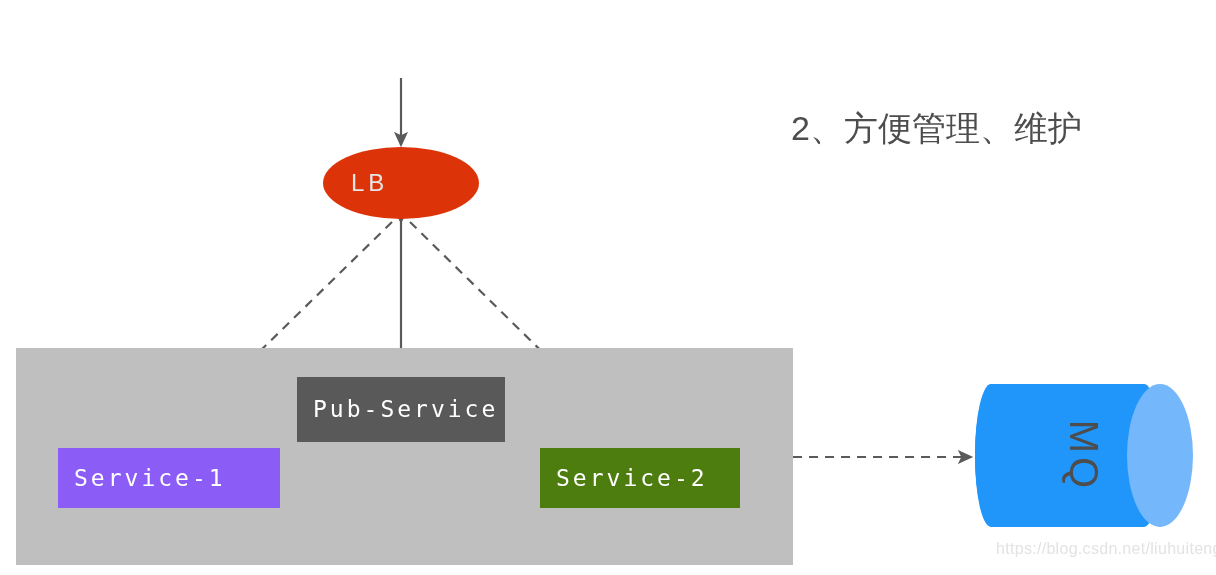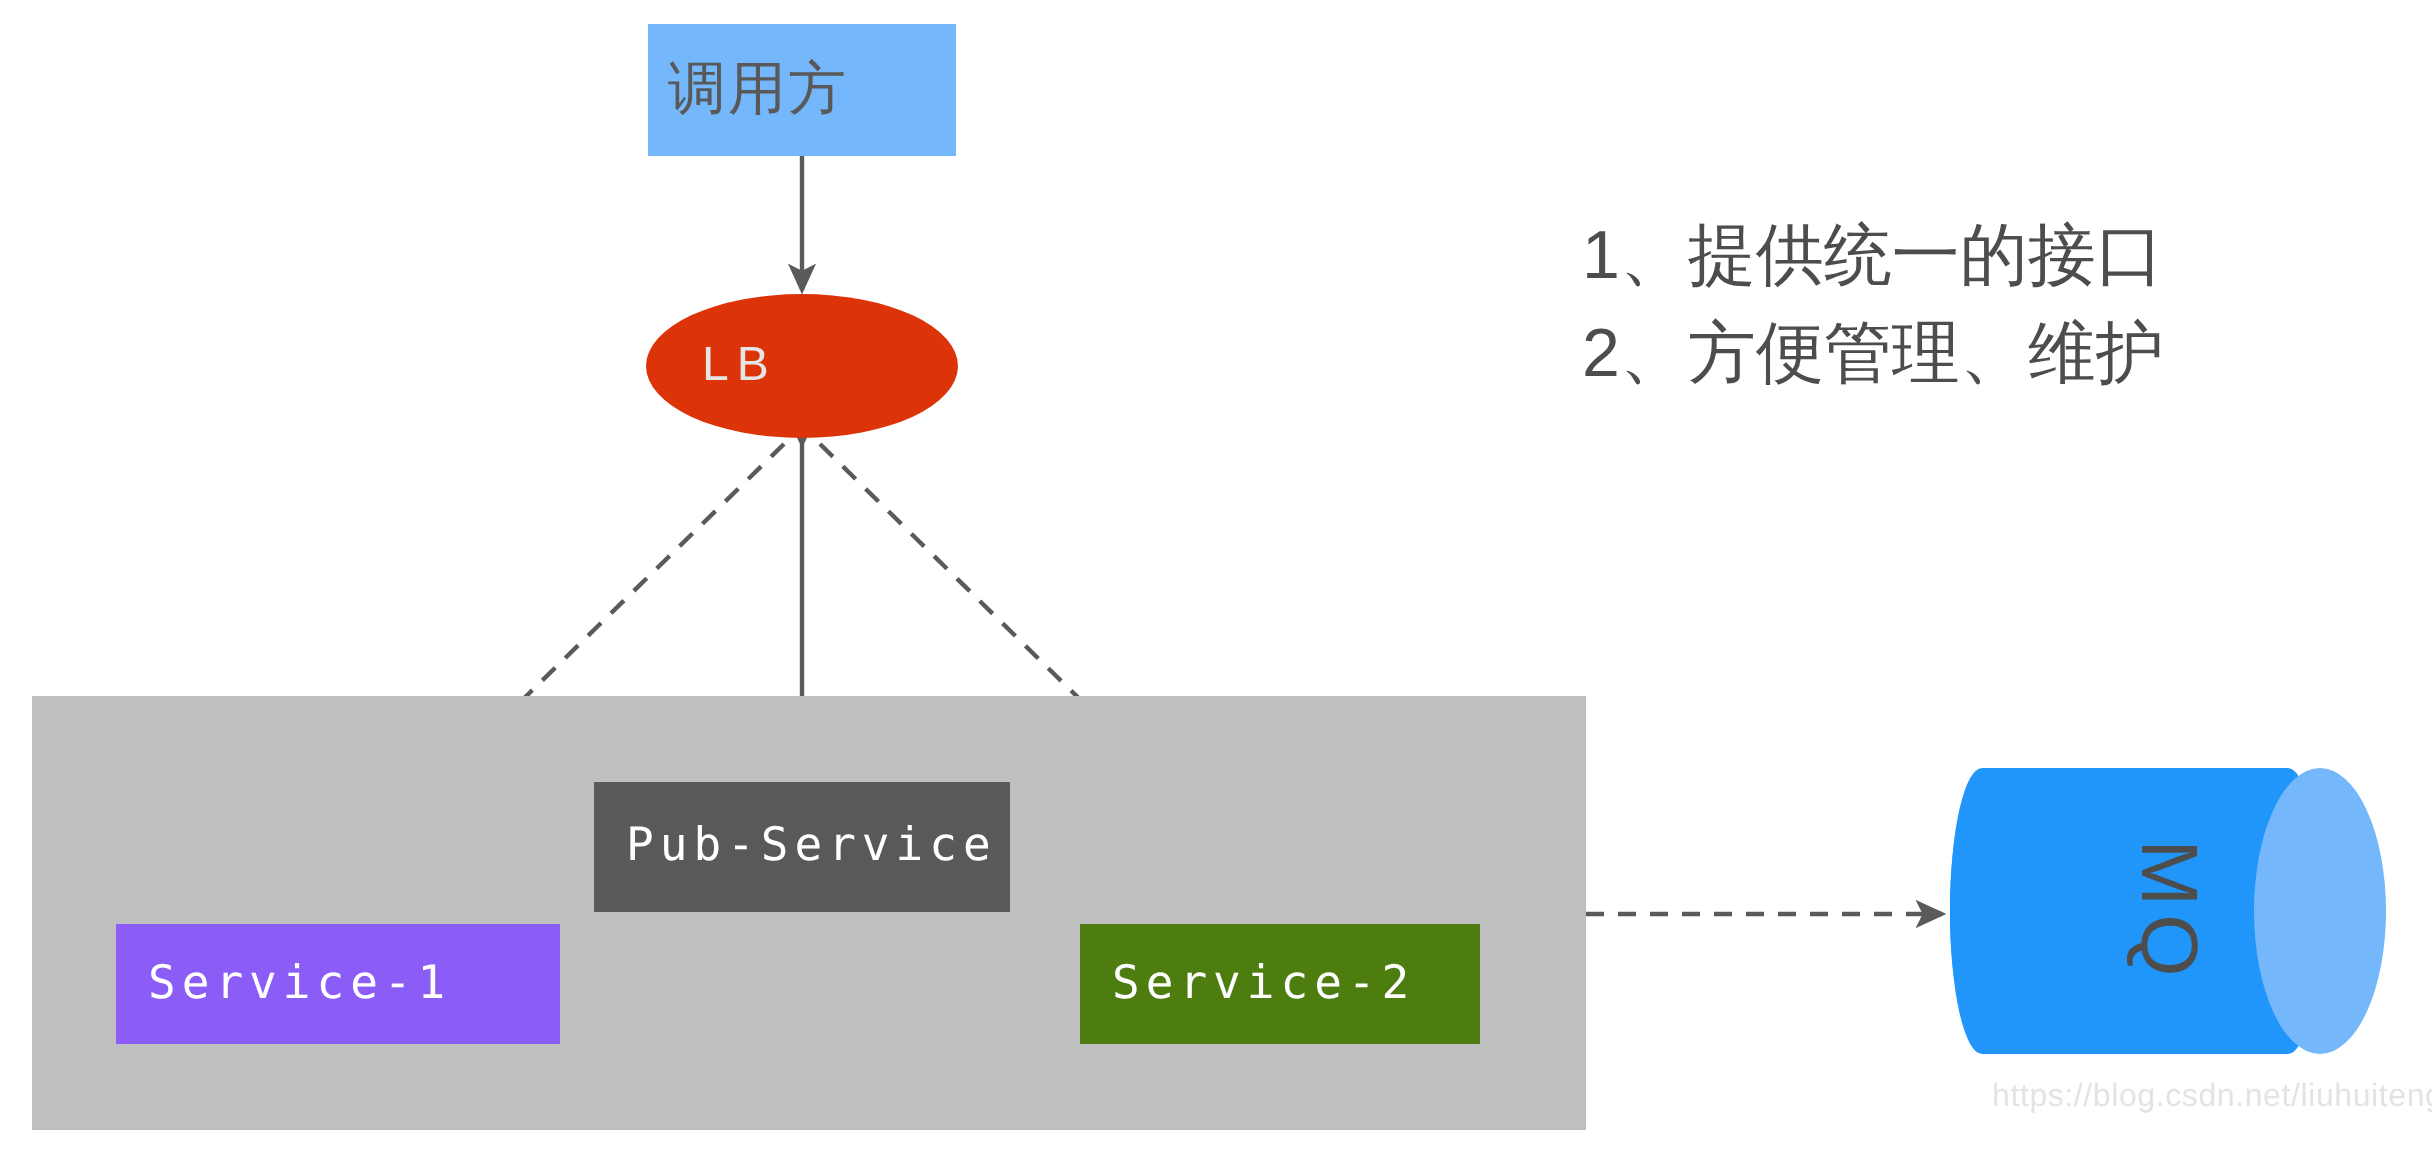--- a/index.html
+++ b/index.html
@@ -77,21 +77,20 @@
     background: #bfbfbf;
   }
 
   
   .node-box {
     position: absolute;
     display: flex;
     align-items: center;
     box-sizing: border-box;
     padding-left: 16px;
-    margin-top: 14px;
   }
   .node-box .node-label {
     color: #ffffff;
     font-family: "DejaVu Sans Mono", "Liberation Mono", monospace;
     font-size: 23px;
     letter-spacing: 3px;
     line-height: 1;
     white-space: nowrap;
   }
   .pub-service {
@@ -212,23 +211,20 @@
 
     <line x1="392" y1="222" x2="163" y2="446" stroke="#5a5a5a" stroke-width="2.2" stroke-dasharray="9 7" marker-end="url(#arrow-dashed)"></line>
 
     <line x1="410" y1="222" x2="638" y2="446" stroke="#5a5a5a" stroke-width="2.2" stroke-dasharray="9 7" marker-end="url(#arrow-dashed)"></line>
 
     <line x1="793" y1="457" x2="971" y2="457" stroke="#5a5a5a" stroke-width="2.2" stroke-dasharray="9 7" marker-end="url(#arrow-dashed)"></line>
   </svg>
 
   <div class="group-container"></div>
 
-  <div class="caller-box">
-    <span class="caller-label">调用方</span>
-  </div>
 
   <div class="lb-ellipse">
     <span class="lb-label">LB</span>
   </div>
 
   <div class="node-box pub-service">
     <span class="node-label">Pub-Service</span>
   </div>
 
   <div class="node-box service-1">
@@ -240,19 +236,18 @@
   </div>
 
   <div class="mq-cylinder">
     <div class="mq-body"></div>
     <div class="mq-cap"></div>
     <div class="mq-body-front"></div>
     <span class="mq-label">MQ</span>
   </div>
 
   <div class="notes">
-    <div class="note-line">1、提供统一的接口</div>
     <div class="note-line">2、方便管理、维护</div>
   </div>
 
   <div class="watermark">https://blog.csdn.net/liuhuiteng</div>
 
 </div>
 
 </body></html>

